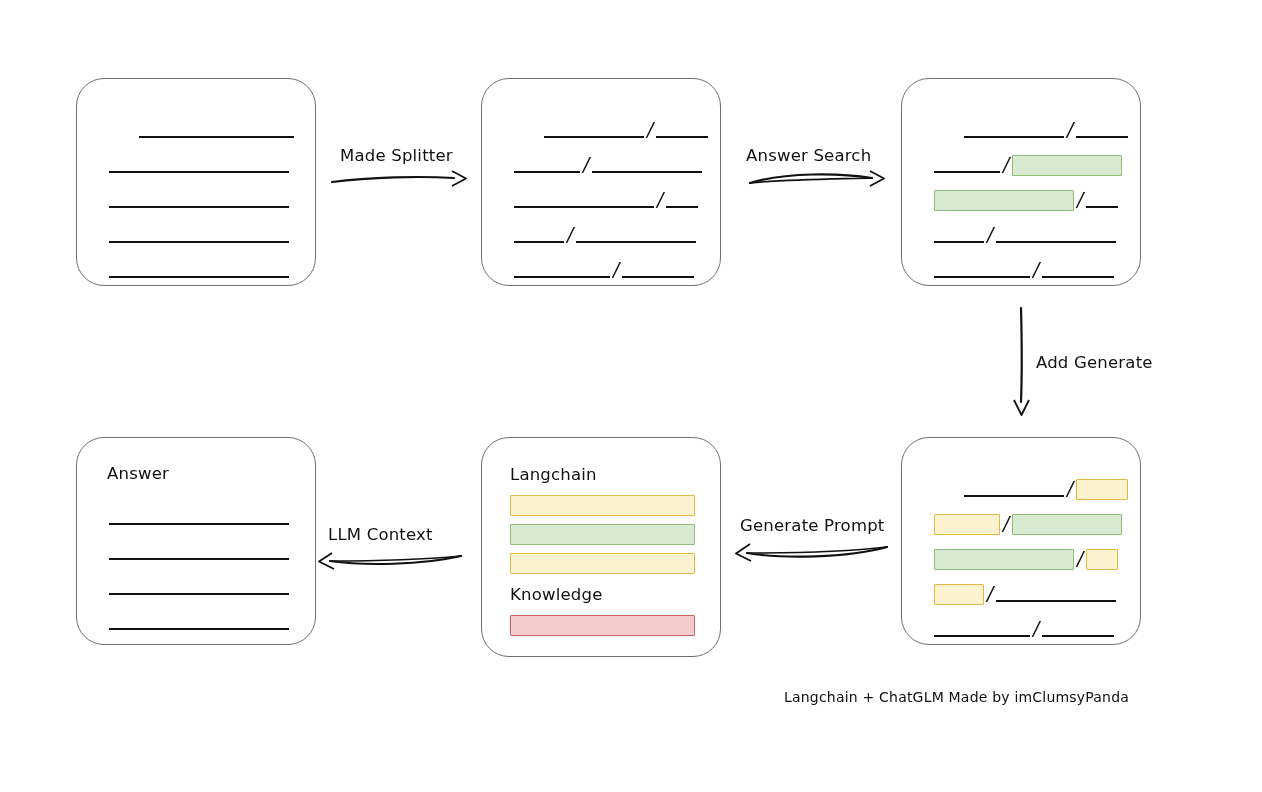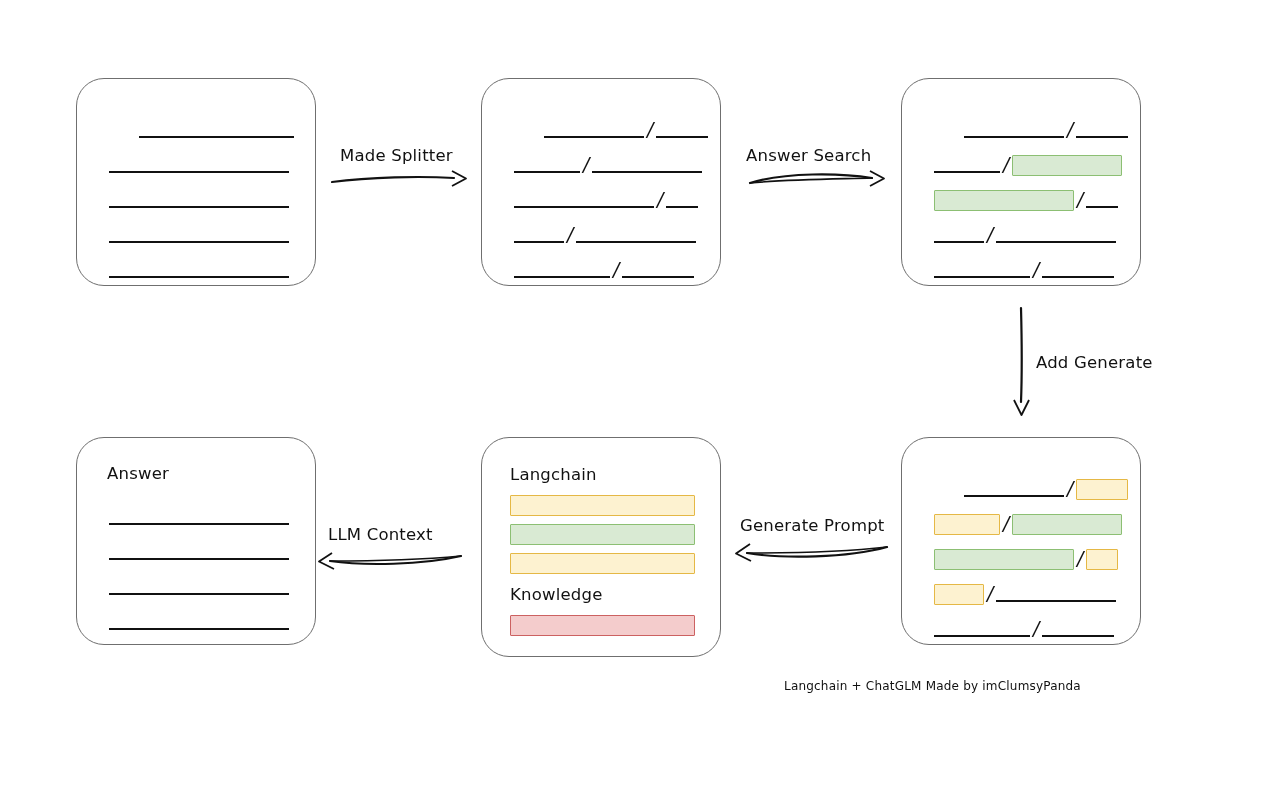--- a/index.html
+++ b/index.html
@@ -79,24 +79,25 @@
     position: absolute;
     font-family: "DejaVu Sans", sans-serif;
     font-size: 16.5px;
     color: #111111;
     white-space: nowrap;
     letter-spacing: 0.2px;
   }
   .caption {
     position: absolute;
     font-family: "DejaVu Sans", sans-serif;
-    font-size: 12px;
+    font-size: 14px;
     color: #111111;
     white-space: nowrap;
     letter-spacing: 0.2px;
+    margin-top: 10px;
   }
   svg.arrow {
     position: absolute;
     overflow: visible;
   }
 </style>
 </head>
 <body>
 
 <div id="canvas">

